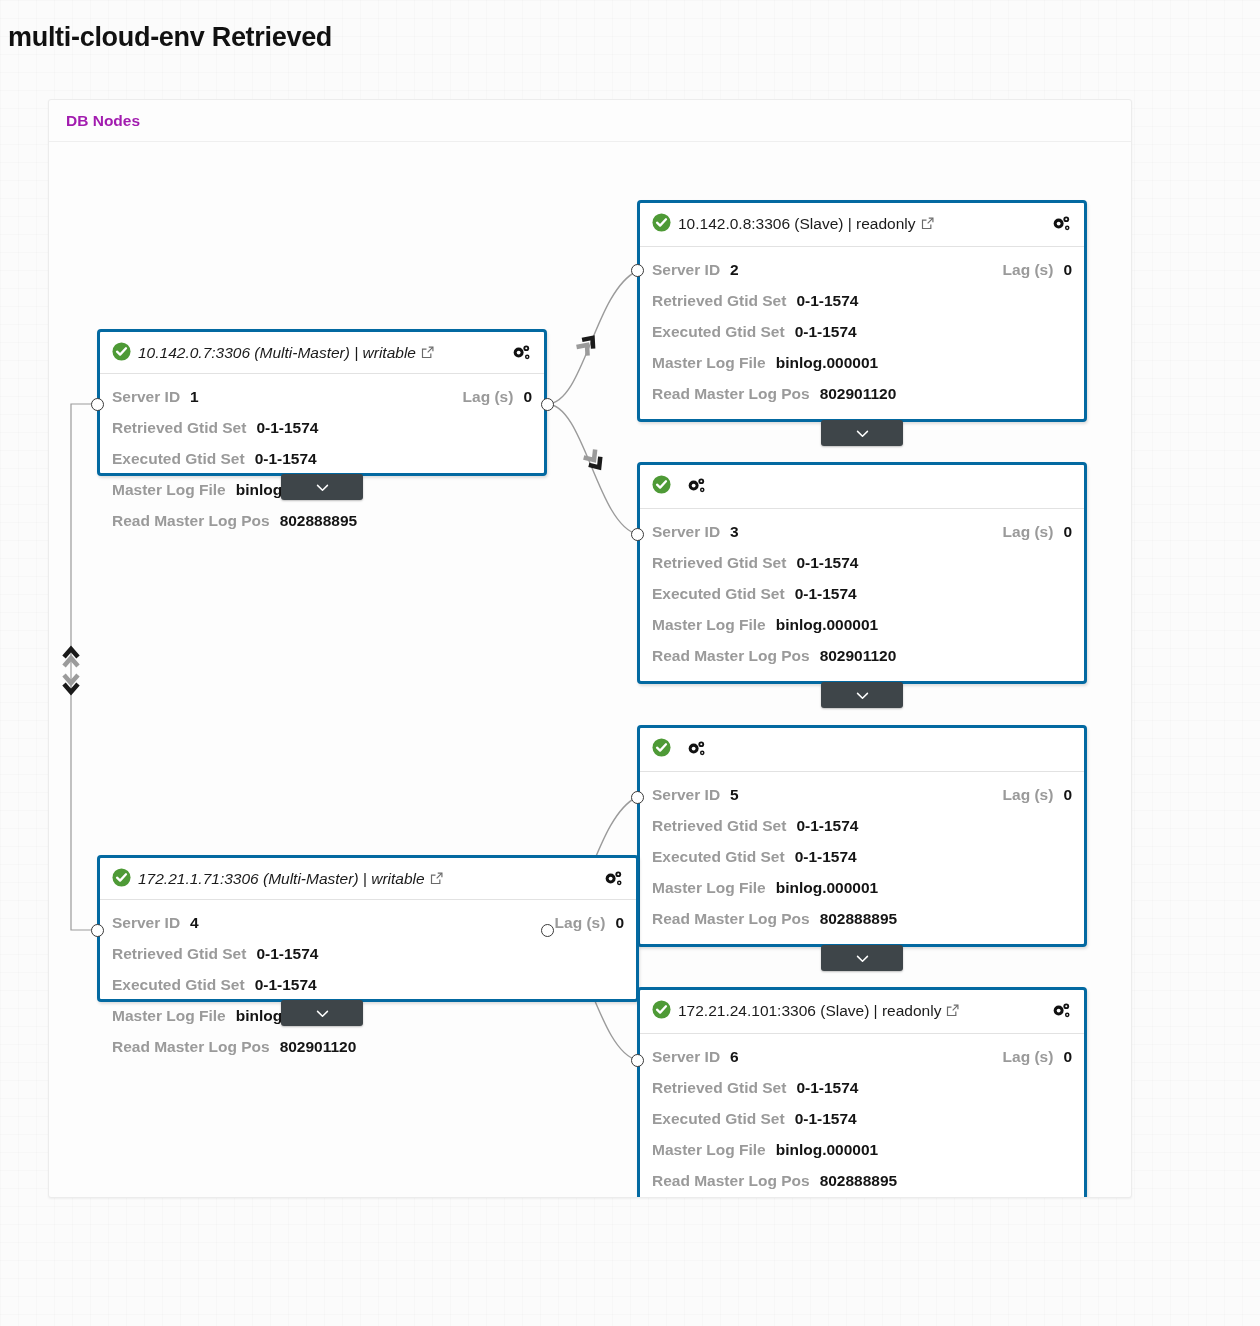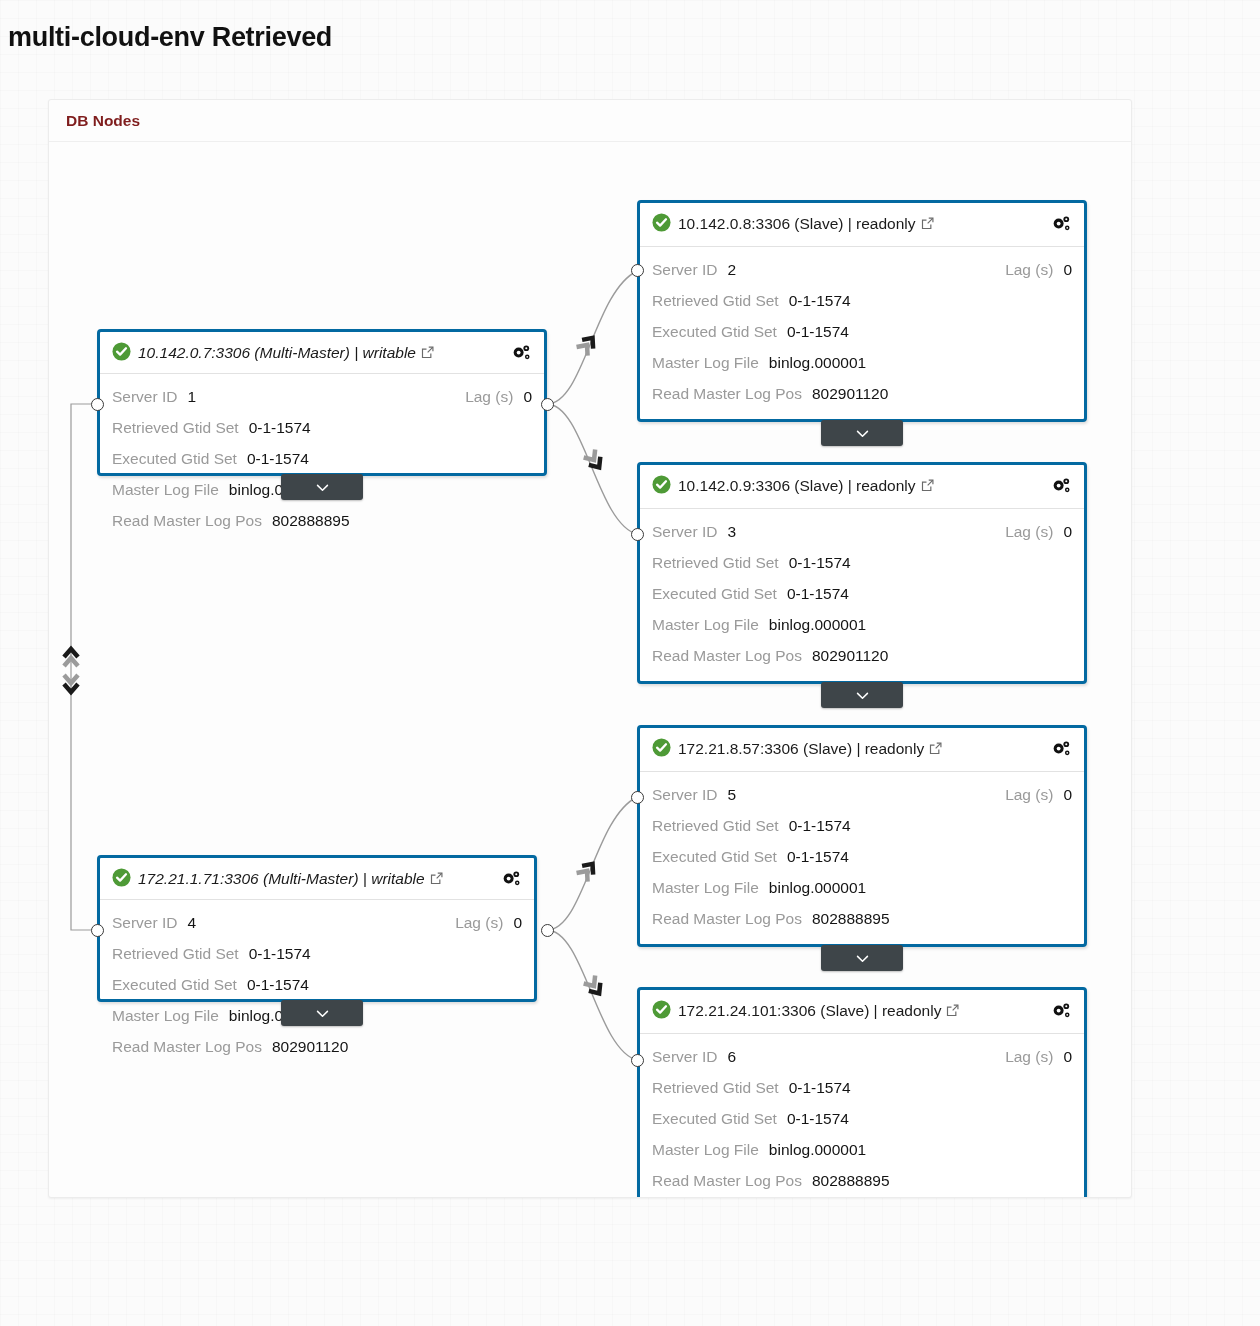--- a/index.html
+++ b/index.html
@@ -47,21 +47,21 @@
     height: 42px;
     border-bottom: 1px solid #efefef;
     display: flex;
     align-items: center;
     padding-left: 17px;
     box-sizing: border-box;
   }
   #panel-title {
     font-size: 15.5px;
     font-weight: bold;
-    color: #7f1d1d;
+    color: #a21caf;
   }
   #canvas {
     position: absolute;
     left: 0; top: 42px;
     right: 0; bottom: 0;
     overflow: hidden;
   }
   #edge-layer {
     position: absolute;
     left: 0; top: 0;
@@ -114,20 +114,21 @@
 
   .node-body {
     padding: 7px 12px 10px 12px;
   }
   .row {
     display: flex;
     align-items: flex-start;
     font-size: 15.5px;
     line-height: 31px;
     white-space: nowrap;
+    font-weight: bold;
   }
   .lbl {
     color: #9a9a9a;
   }
   .val {
     color: #141414;
     margin-left: 10px;
   }
   .lag-group {
     margin-left: auto;
@@ -344,25 +345,20 @@
     </div>
 
     <div class="node" style="left:588px; top:320px; width:450px; height:222px;">
       <div class="node-head">
         <span class="status-icon">
           <svg viewBox="0 0 20 20" width="19" height="19">
             <circle cx="10" cy="10" r="9.5" fill="#4e9a36"></circle>
             <path d="M5.3 10.2 L8.5 13.3 L14.7 6.6" fill="none" stroke="#fff" stroke-width="2.4" stroke-linecap="round" stroke-linejoin="round"></path>
           </svg>
         </span>
-        <span class="head-text"><span>10.142.0.9:3306 (Slave) | readonly</span><span class="ext"><svg viewBox="0 0 18 18" width="15" height="15">
-                <path d="M10.5 2.5 H15.5 V7.5" fill="none" stroke="#6a6a6a" stroke-width="1.4"></path>
-                <path d="M15.2 2.8 L9.2 8.8" fill="none" stroke="#6a6a6a" stroke-width="1.4"></path>
-                <path d="M13 10.2 V15 H3 V5 H7.8" fill="none" stroke="#6a6a6a" stroke-width="1.4"></path>
-              </svg></span></span>
         <span class="gear-btn">
           <svg viewBox="0 0 22 22" width="21" height="21">
             <g fill="#111">
               <circle cx="8" cy="10" r="5.2"></circle>
               <circle cx="16" cy="5.5" r="3"></circle>
               <circle cx="17" cy="14.5" r="2.4"></circle>
             </g>
             <circle cx="8" cy="10" r="2" fill="#fff"></circle>
             <circle cx="16" cy="5.5" r="1.1" fill="#fff"></circle>
             <circle cx="17" cy="14.5" r="0.9" fill="#fff"></circle>
@@ -404,25 +400,20 @@
     </div>
 
     <div class="node" style="left:588px; top:583px; width:450px; height:222px;">
       <div class="node-head">
         <span class="status-icon">
           <svg viewBox="0 0 20 20" width="19" height="19">
             <circle cx="10" cy="10" r="9.5" fill="#4e9a36"></circle>
             <path d="M5.3 10.2 L8.5 13.3 L14.7 6.6" fill="none" stroke="#fff" stroke-width="2.4" stroke-linecap="round" stroke-linejoin="round"></path>
           </svg>
         </span>
-        <span class="head-text"><span>172.21.8.57:3306 (Slave) | readonly</span><span class="ext"><svg viewBox="0 0 18 18" width="15" height="15">
-                <path d="M10.5 2.5 H15.5 V7.5" fill="none" stroke="#6a6a6a" stroke-width="1.4"></path>
-                <path d="M15.2 2.8 L9.2 8.8" fill="none" stroke="#6a6a6a" stroke-width="1.4"></path>
-                <path d="M13 10.2 V15 H3 V5 H7.8" fill="none" stroke="#6a6a6a" stroke-width="1.4"></path>
-              </svg></span></span>
         <span class="gear-btn">
           <svg viewBox="0 0 22 22" width="21" height="21">
             <g fill="#111">
               <circle cx="8" cy="10" r="5.2"></circle>
               <circle cx="16" cy="5.5" r="3"></circle>
               <circle cx="17" cy="14.5" r="2.4"></circle>
             </g>
             <circle cx="8" cy="10" r="2" fill="#fff"></circle>
             <circle cx="16" cy="5.5" r="1.1" fill="#fff"></circle>
             <circle cx="17" cy="14.5" r="0.9" fill="#fff"></circle>
@@ -456,21 +447,21 @@
         </div>
       </div>
     </div>
     <div class="port" style="left:582px; top:649px;"></div>
     <div class="collapse-tab" style="left:772px; top:803px;">
       <svg viewBox="0 0 24 24" width="17" height="17">
         <path d="M5 9 L12 16 L19 9" fill="none" stroke="#fff" stroke-width="2.1" stroke-linecap="round" stroke-linejoin="round"></path>
       </svg>
     </div>
 
-    <div class="node" style="left:48px; top:713px; width:440px; height:147px;">
+    <div class="node" style="left:48px; top:713px; width:542px; height:147px;">
       <div class="node-head tall">
         <span class="status-icon">
           <svg viewBox="0 0 20 20" width="19" height="19">
             <circle cx="10" cy="10" r="9.5" fill="#4e9a36"></circle>
             <path d="M5.3 10.2 L8.5 13.3 L14.7 6.6" fill="none" stroke="#fff" stroke-width="2.4" stroke-linecap="round" stroke-linejoin="round"></path>
           </svg>
         </span>
         <span class="head-text"><span>172.21.1.71:3306 (Multi-Master) | writable</span><span class="ext"><svg viewBox="0 0 18 18" width="15" height="15">
                 <path d="M10.5 2.5 H15.5 V7.5" fill="none" stroke="#6a6a6a" stroke-width="1.4"></path>
                 <path d="M15.2 2.8 L9.2 8.8" fill="none" stroke="#6a6a6a" stroke-width="1.4"></path>

